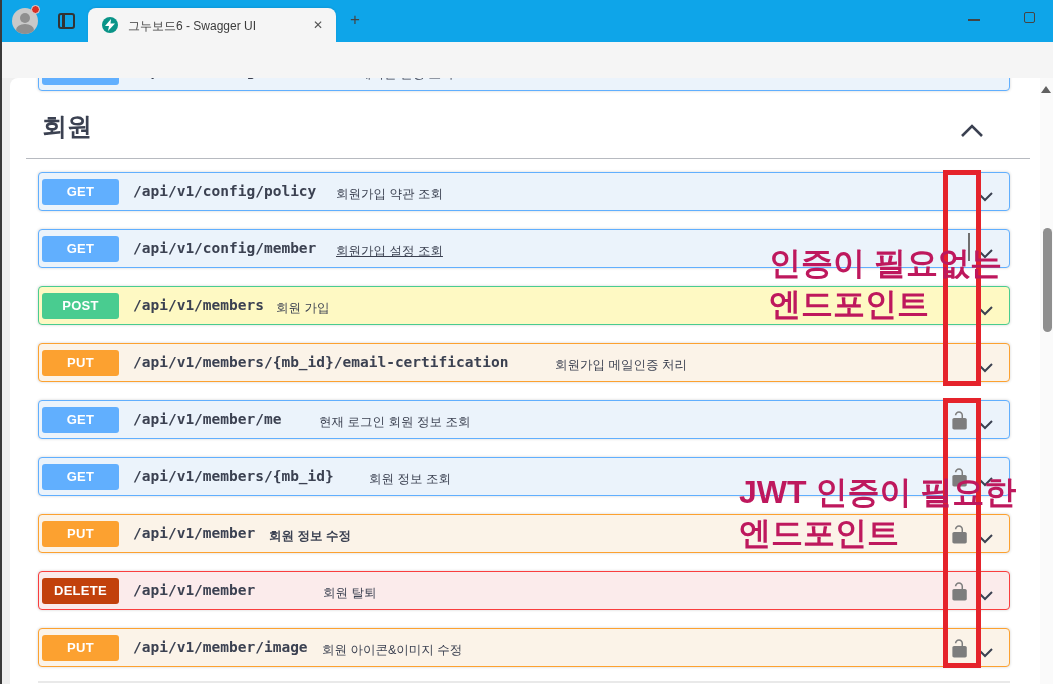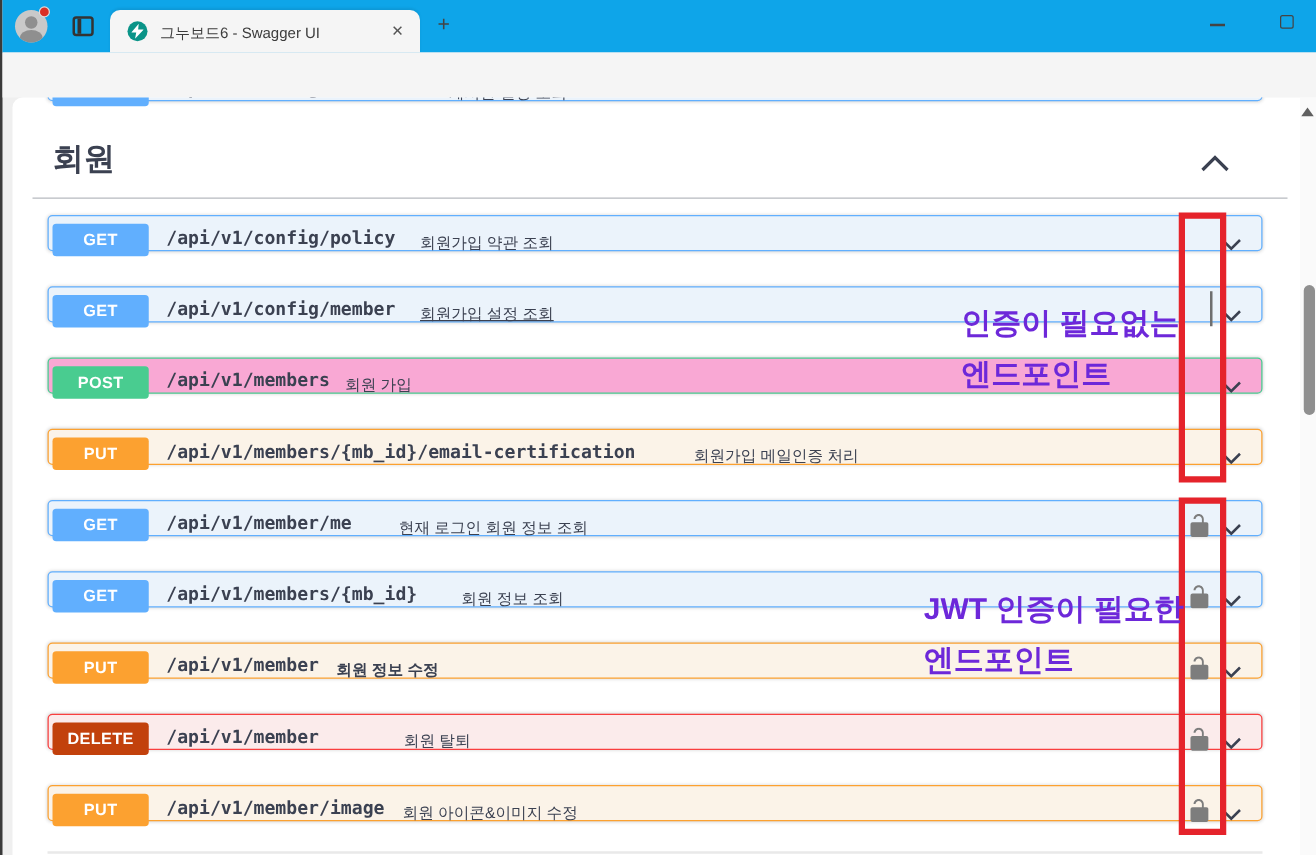--- a/index.html
+++ b/index.html
@@ -50,24 +50,24 @@
   
   #panel { position:absolute; left:8px; top:78px; width:1045px; height:606px; background:#ffffff;
     border-radius:8px 0 0 0; overflow:hidden; }
   
 
   #scrollbar { position:absolute; right:0; top:0; width:15px; height:606px; background:#fafafa; }
   #scroll-up { position:absolute; right:4px; top:8px; width:0; height:0;
     border-left:5px solid transparent; border-right:5px solid transparent; border-bottom:7px solid #606060; }
   #scroll-thumb { position:absolute; right:3px; top:150px; width:9px; height:104px; background:#8f8f8f; border-radius:5px; }
 
-  .opblock { position:absolute; left:28px; width:972px; height:29px; border-radius:4px;
+  .opblock { position:absolute; left:28px; width:972px; height:39px; border-radius:4px;
     border:1px solid; box-shadow:0 0 3px rgba(0,0,0,.18); }
   .opblock.get    { background:#ebf3fb; border-color:#61affe; }
-  .opblock.post   { background:#f9a8d4; border-color:#49cc90; }
+  .opblock.post   { background:#fef9c3; border-color:#49cc90; }
   .opblock.put    { background:#fbf3e8; border-color:#fca130; }
   .opblock.delete { background:#fbebeb; border-color:#f93e3e; }
   .badge { position:absolute; left:3px; top:6px; width:77px; height:26px; border-radius:3px;
     color:#fff; font-weight:bold; font-size:13px; text-align:center; line-height:26px; letter-spacing:.3px; }
   .get    .badge { background:#61affe; }
   .post   .badge { background:#49cc90; }
   .put    .badge { background:#fca130; }
   .delete .badge { background:#c2410c; }
   .path { position:absolute; left:94px; top:10px; font-family:"DejaVu Sans Mono", monospace;
     font-weight:bold; font-size:14.5px; color:#3b4151; white-space:nowrap; }
@@ -77,21 +77,21 @@
 
   #section-title { position:absolute; left:32px; top:32px; font-size:25px; font-weight:bold; color:#3b4151; }
   #section-chevron { position:absolute; left:950px; top:46px; width:24px; height:14px; }
   #section-divider { position:absolute; left:16px; top:80px; width:1004px; height:1px; background:#b7bac0; }
   #bottom-hairline { position:absolute; left:28px; top:603px; width:972px; height:2px; background:#e9e9e9; }
 
   
   .red-rect { position:absolute; border:5px solid #e5232b; z-index:40; }
   #rect-noauth { left:933px; top:92px;  width:38px; height:216px; }
   #rect-jwt    { left:933px; top:320px; width:38px; height:270px; }
-  .red-note { position:absolute; z-index:41; color:#6d28d9; font-size:24px; font-weight:bold;
+  .red-note { position:absolute; z-index:41; color:#be185d; font-size:32px; font-weight:bold;
     white-space:nowrap; }
   #note-noauth-1 { left:759px; top:164px; }
   #note-noauth-2 { left:759px; top:205px; }
   #note-jwt-1    { left:729px; top:393px; }
   #note-jwt-2    { left:729px; top:434px; }
   #ibeam { position:absolute; left:958px; top:155px; width:2px; height:28px; background:#6f6f6f; z-index:30; }
 </style>
 </head>
 <body>
 

